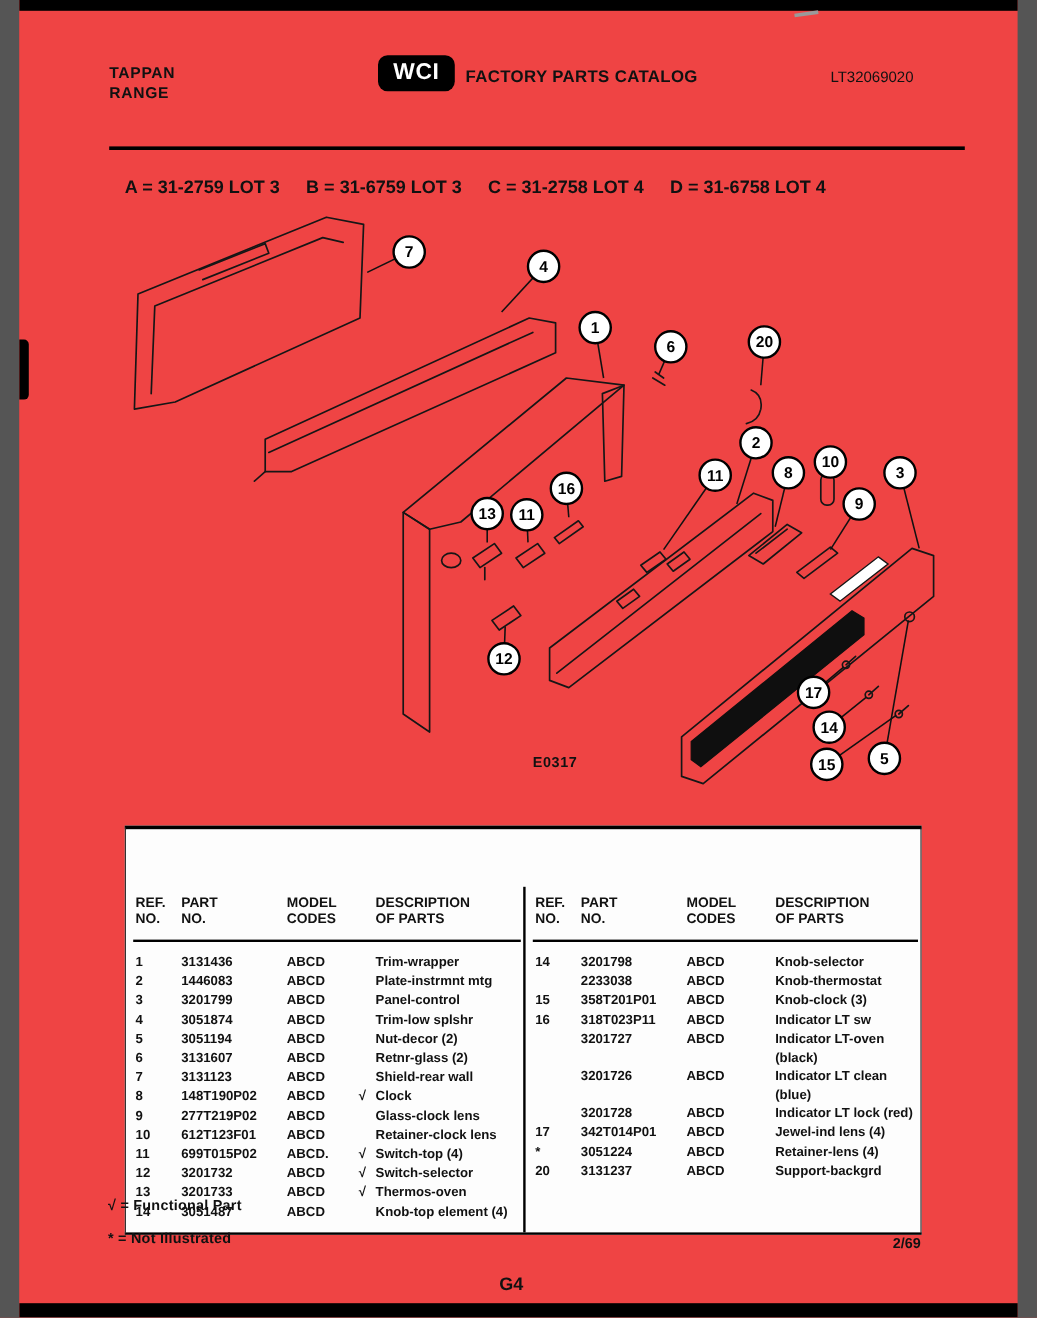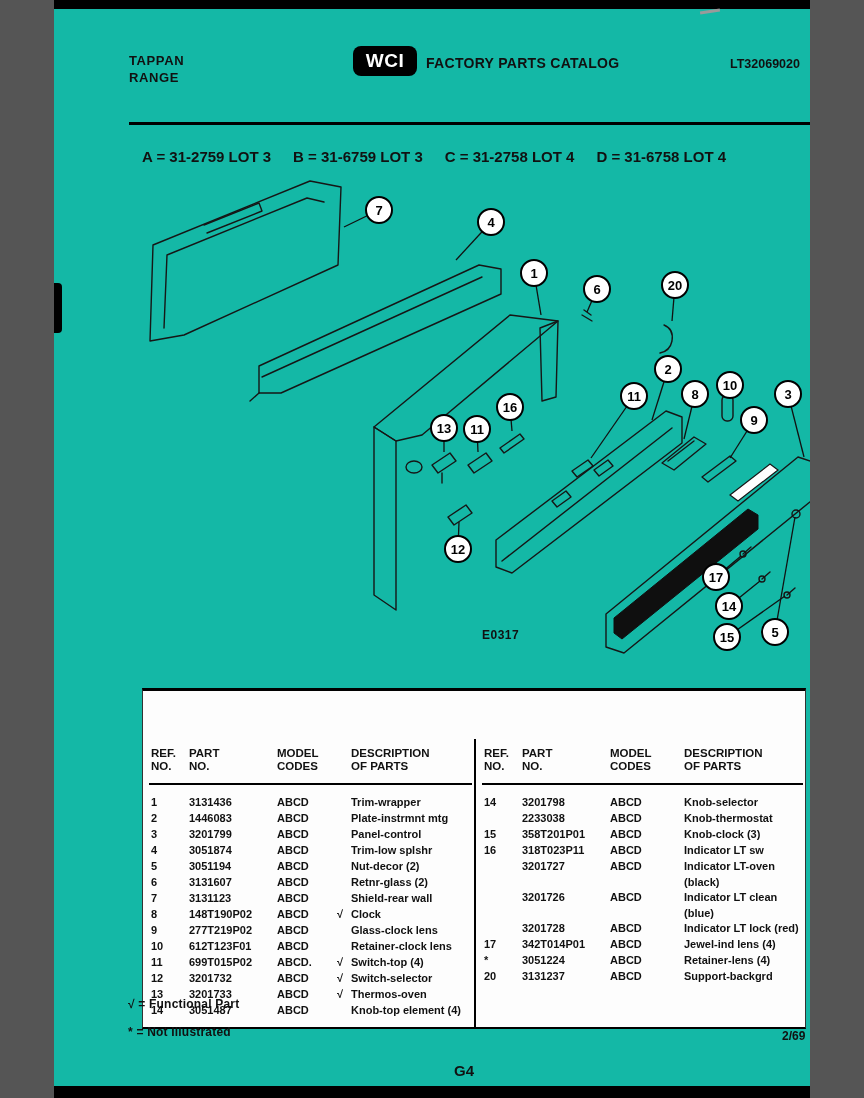--- a/index.html
+++ b/index.html
@@ -1,29 +1,29 @@
 <!DOCTYPE html>
 <html><head>
 <meta charset="utf-8">
 <style>
   html,body{margin:0;padding:0;background:#555;}
-  .page{position:relative;width:756px;height:1098px;background:#14b8a6;overflow:hidden;
+  .page{position:relative;width:832px;height:1098px;background:#ef4444;overflow:hidden;
         font-family:"Liberation Sans",sans-serif;color:#111;margin:0 auto;}
   .abs{position:absolute;}
   .bar{position:absolute;left:0;width:864px;background:#000;}
   .bar.top{top:0;height:9px;}
   .bar.bottom{top:1086px;height:12px;}
   .blotch{position:absolute;left:0;top:283px;width:8px;height:50px;background:#000;border-radius:0 4px 4px 0;}
   .smudge{position:absolute;left:646px;top:10px;width:20px;height:3px;background:#9a9a9a;transform:rotate(-8deg);}
   .brand{left:75px;top:52px;font-weight:700;font-size:13px;line-height:17px;letter-spacing:.6px;}
   .wci{left:299px;top:46px;width:64px;height:30px;background:#000;border-radius:8px;color:#fff;
        display:flex;align-items:center;justify-content:center;font-weight:700;
        font-size:19px;letter-spacing:.5px;}
   .catalog-title{left:372px;top:55px;font-weight:700;font-size:14px;letter-spacing:.3px;white-space:nowrap;}
-  .doc-number{left:676px;top:57px;font-weight:700;font-size:12.5px;text-align:right;}
+  .doc-number{left:676px;top:57px;font-weight:400;font-size:12.5px;text-align:right;}
   .header-rule{left:75px;top:122px;width:713px;height:3px;background:#000;}
   .models{left:88px;top:148px;display:flex;gap:22px;font-weight:700;font-size:15px;white-space:nowrap;}
   .diagram{left:0;top:165px;width:864px;height:500px;}
   .diagram svg{display:block;}
   .art{stroke:#161616;stroke-width:1.4;fill:none;stroke-linejoin:round;stroke-linecap:round;}
   .art-fill{fill:#0f0f0f;stroke:#0f0f0f;stroke-width:1;}
   .art-white{fill:#fff;stroke:#161616;stroke-width:1.2;}
   .leader{stroke:#111;stroke-width:1.3;fill:none;}
   .callout-circle{fill:#fff;stroke:#000;stroke-width:2;}
   .callout-num{font:700 13px "Liberation Sans",sans-serif;fill:#000;text-anchor:middle;}

